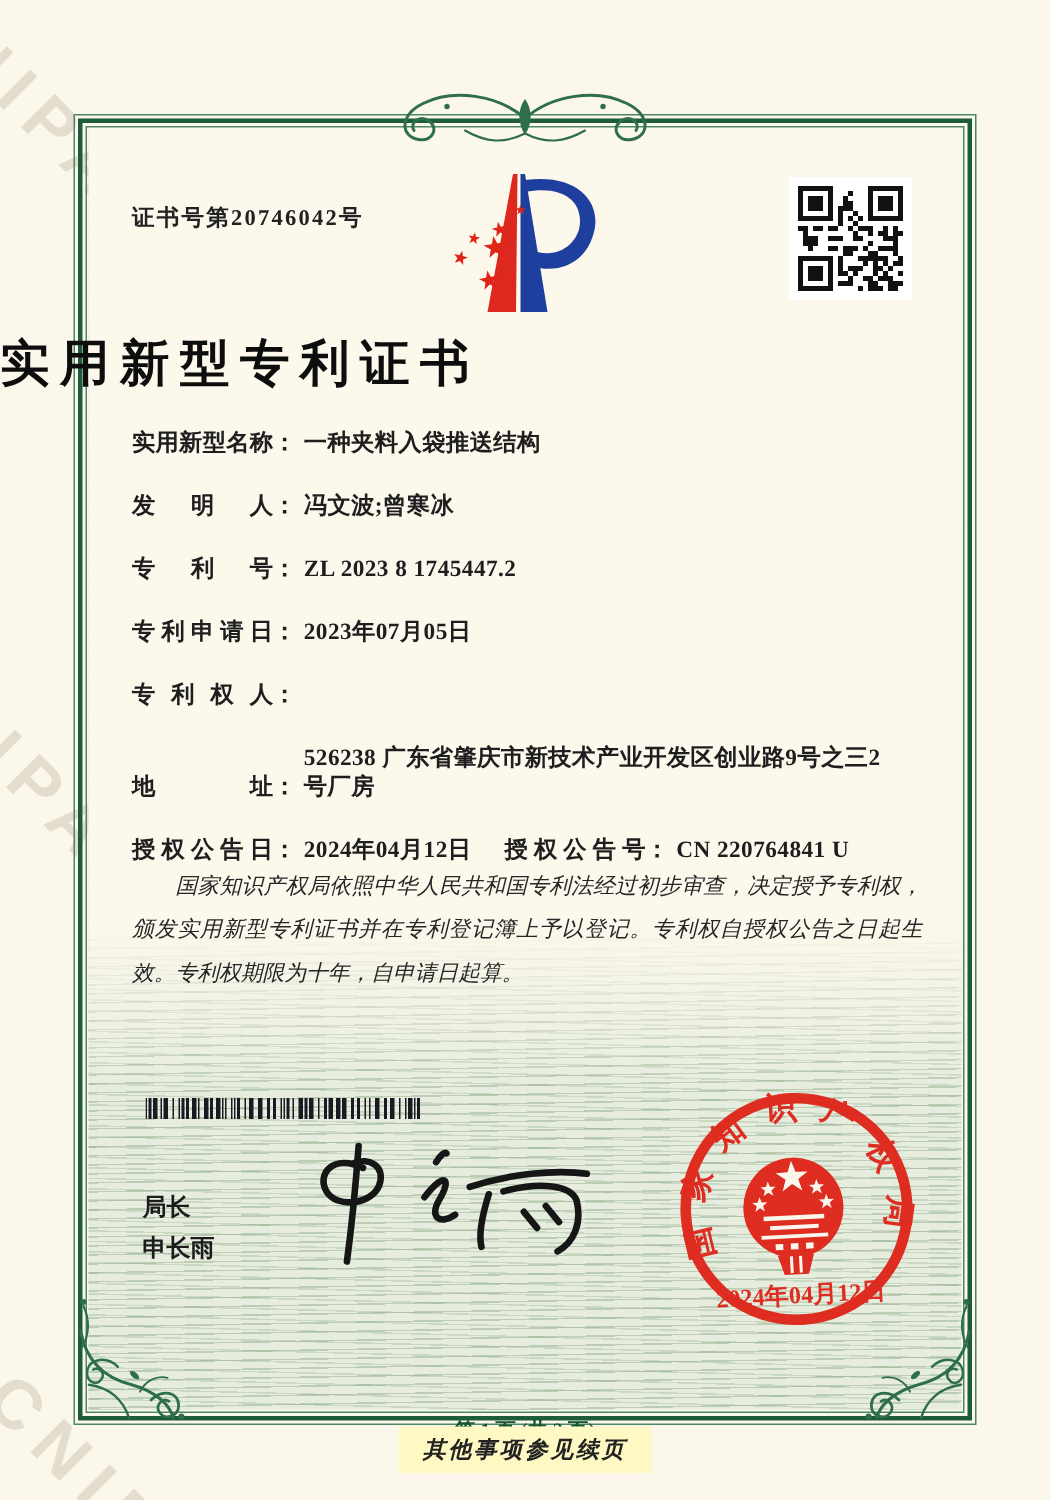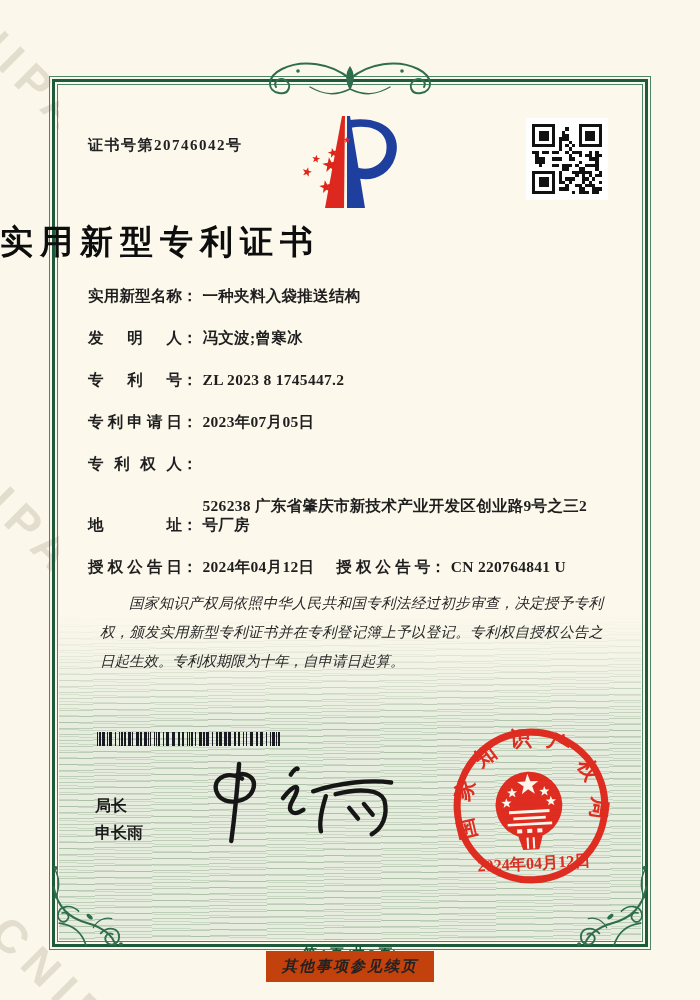--- a/index.html
+++ b/index.html
@@ -32,27 +32,27 @@
   .title{position:absolute;left:0;right:0;top:220px;z-index:3;font-size:33px;font-weight:700;letter-spacing:7px;color:#0d0d0d}
   .fields{position:absolute;left:88px;top:286px;width:527px;z-index:3;font-size:15.5px;font-weight:600;color:#1e1e1e}
   .field-row{display:flex;margin-bottom:23px;line-height:19px;align-items:flex-end}
   .f-label{flex:0 0 94px;width:94px;text-align:justify;text-align-last:justify}
   .f-colon{flex:0 0 auto;padding-right:5px}
   .f-value{letter-spacing:.3px}
   .f-value.addr{max-width:392px}
   .grant-group{display:flex;line-height:19px}
   .grant-group+.grant-group{margin-left:22px}
   .legal{position:absolute;left:88px;top:577px;width:527px;z-index:3;font-size:14.5px;line-height:29px;color:#262626;text-align:justify;font-style:italic;font-weight:500}
-  .legal p{margin:12px;text-indent:2em}
+  .legal p{margin:0;text-indent:2em}
   .barcode{position:absolute;left:97px;top:732px;z-index:3;line-height:0}
   .signer{position:absolute;left:95px;top:792px;z-index:4;font-family:"Liberation Sans","DejaVu Sans",sans-serif;font-size:16px;font-weight:600;color:#1c1c1c;line-height:27px}
   .signature{position:absolute;left:203px;top:758px;z-index:4;line-height:0}
   .seal{position:absolute;left:445px;top:720px;width:172px;height:172px;z-index:5;opacity:.95;line-height:0}
   .page-no{position:absolute;left:0;right:0;top:945px;z-index:3;text-align:center;font-size:13.5px;font-weight:600;color:#14532d}
-  .cont-note{position:absolute;left:50%;transform:translateX(-50%);top:951px;z-index:3;background:#c2410c;padding:6px 16px;font-size:15px;font-style:italic;font-weight:600;letter-spacing:2px;color:#222;white-space:nowrap}
+  .cont-note{position:absolute;left:50%;transform:translateX(-50%);top:951px;z-index:3;background:#fef9c3;padding:6px 16px;font-size:15px;font-style:italic;font-weight:600;letter-spacing:2px;color:#222;white-space:nowrap}
   .orn-top{position:absolute;left:50%;transform:translateX(-50%);top:57px;z-index:3;line-height:0}
   .orn-br{position:absolute;right:51px;bottom:52px;z-index:3;line-height:0}
   .orn-bl{position:absolute;left:51px;bottom:52px;z-index:3;transform:scaleX(-1);line-height:0}
 </style>
 </head>
 <body>
 
 <div class="watermark" style="left:-35px;top:-25px">CNIPA</div>
 <div class="watermark" style="left:190px;top:130px">CNIPA</div>
 <div class="watermark" style="left:398px;top:292px">CNIPA</div>

